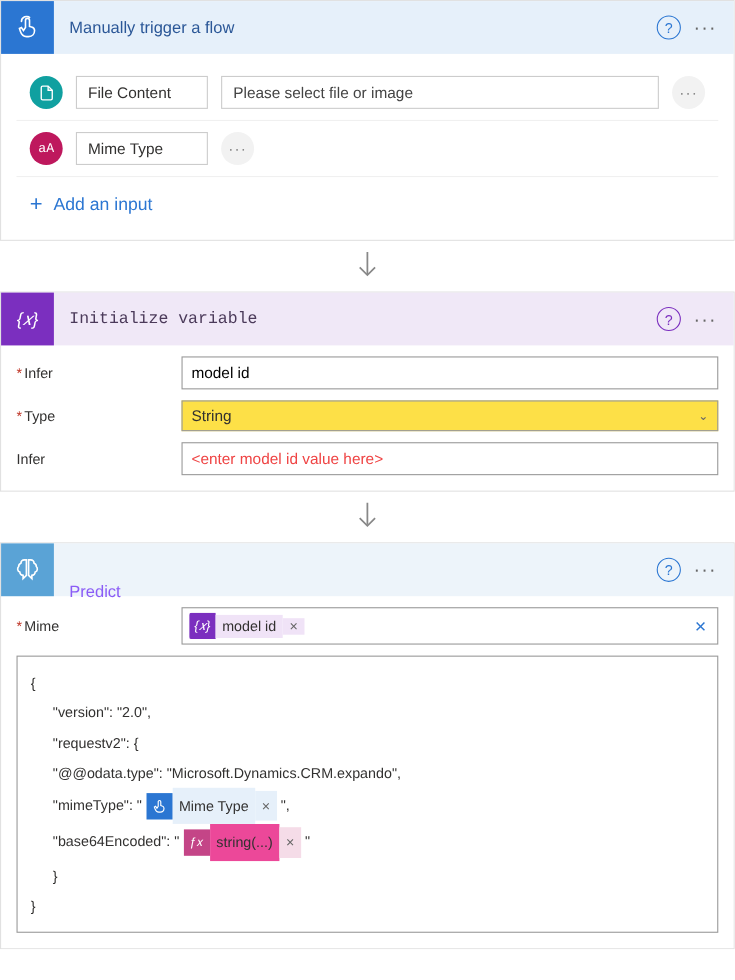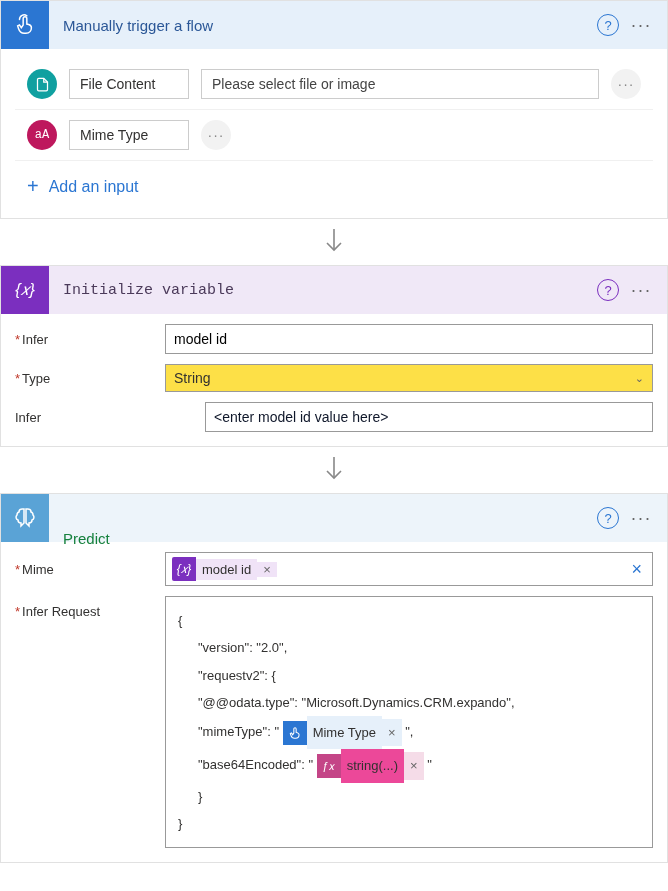--- a/index.html
+++ b/index.html
@@ -13,41 +13,41 @@
 .hdr-blue { background: #e6f0fa; }
 .hdr-blue .icon-box { background: #2b76d2; }
 .hdr-blue .title { color: #2b5797; }
 .hdr-blue .help { color: #2b76d2; border-color: #2b76d2; }
 .hdr-purple { background: #f0e8f7; }
 .hdr-purple .icon-box { background: #7b2fbf; }
 .hdr-purple .title { color: #4b3a5a; font-family: Liberation Mono, monospace; }
 .hdr-purple .help { color: #7b2fbf; border-color: #7b2fbf; }
 .hdr-lblue { background: #edf4fa; }
 .hdr-lblue .icon-box { background: #5aa3d6; }
-.hdr-lblue .title { color: #15803d; margin-top: 40px; }
+.hdr-lblue .title { color: #8b5cf6; margin-top: 40px; }
 .hdr-lblue .help { color: #2b76d2; border-color: #2b76d2; }
 .card-body { padding: 10px 14px 14px; }
 .input-row { display: flex; align-items: center; gap: 12px; padding: 10px 12px; border-bottom: 1px solid #f0f0f0; }
 .input-row:last-of-type { border-bottom: none; }
 .chip-icon { width: 30px; height: 30px; border-radius: 50%; display: flex; align-items: center; justify-content: center; color: #fff; font-size: 13px; }
 .chip-teal { background: #10a0a0; }
 .chip-purple { background: #be185d; font-family: Liberation Mono, monospace; }
 .label-box { border: 1px solid #ccc; padding: 6px 10px; width: 120px; font-size: 14px; }
 .value-box { border: 1px solid #ccc; padding: 6px 10px; flex: 1; font-size: 14px; color: #444; }
 .row-more { width: 30px; height: 30px; border-radius: 50%; background: #f2f2f2; display: flex; align-items: center; justify-content: center; cursor: pointer; color: #888; font-size: 14px; letter-spacing: 1px; }
 .add-input { display: flex; align-items: center; gap: 10px; padding: 14px 12px 6px; color: #2b76d2; font-size: 16px; cursor: pointer; }
 .add-input .plus { font-size: 20px; font-weight: 300; }
 .form-row { display: flex; align-items: center; margin-bottom: 10px; }
 .form-row:last-child { margin-bottom: 0; }
 .form-label { width: 150px; font-size: 13px; color: #323130; }
 .req::before { content: "*"; color: #c0392b; margin-right: 2px; }
 .form-input { flex: 1; border: 1px solid #999; padding: 6px 8px; font-size: 14px; background: #fff; }
 .form-select { flex: 1; border: 1px solid #999; padding: 5px 8px; font-size: 14px; display: flex; justify-content: space-between; align-items: center; cursor: pointer; background: #fde047; }
 .chev { font-size: 11px; color: #666; }
-.placeholder { color: #0f172a; margin-left: 40px; }
+.placeholder { color: #ef4444; }
 .arrow-down { display: flex; justify-content: center; padding: 8px 0 10px; }
 .arrow-down svg { stroke: #888; }
 .token-row { flex: 1; border: 1px solid #999; padding: 4px 6px; display: flex; align-items: center; justify-content: space-between; background: #fff; }
 .token { display: inline-flex; align-items: center; border-radius: 2px; overflow: hidden; font-size: 13px; }
 .token .tk-icon { width: 24px; height: 24px; display: flex; align-items: center; justify-content: center; color: #fff; }
 .token .tk-text { padding: 3px 6px; }
 .token .tk-x { padding: 0 6px; cursor: pointer; color: #666; font-size: 13px; }
 .tk-purple .tk-icon { background: #7b2fbf; }
 .tk-purple .tk-text { background: #f0e3f7; }
 .tk-purple .tk-x { background: #f0e3f7; }
@@ -161,21 +161,20 @@
       <div class="token-row">
         <span class="token tk-purple">
           <span class="tk-icon" style="font-style:italic;font-size:12px">{𝑥}</span>
           <span class="tk-text">model id</span>
           <span class="tk-x">×</span>
         </span>
         <span class="clear-x">×</span>
       </div>
     </div>
     <div class="form-row align-top">
-      <div class="form-label req">Infer Request</div>
       <div class="json-box">
         <div class="line">{</div>
         <div class="line indent1">"version": "2.0",</div>
         <div class="line indent1">"requestv2": {</div>
         <div class="line indent1">"@@odata.type": "Microsoft.Dynamics.CRM.expando",</div>
         <div class="line indent1">
           <span>"mimeType": "</span>
           <span class="token tk-blue" style="vertical-align:middle">
             <span class="tk-icon">
               <svg width="14" height="14" viewBox="0 0 24 24" fill="none" stroke="#fff" stroke-width="1.8">

